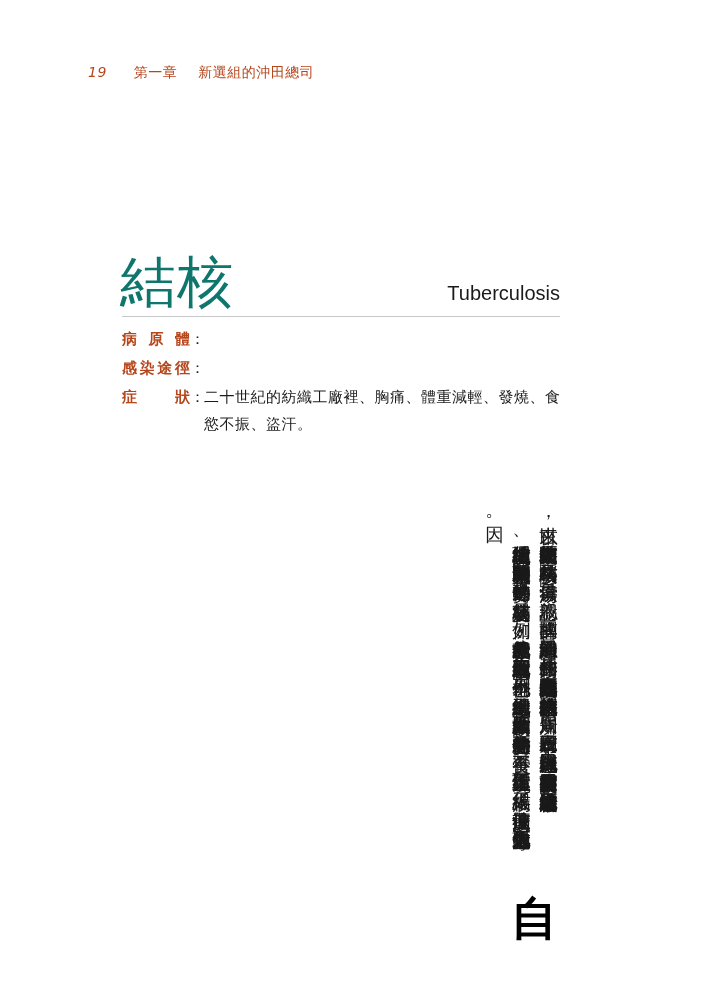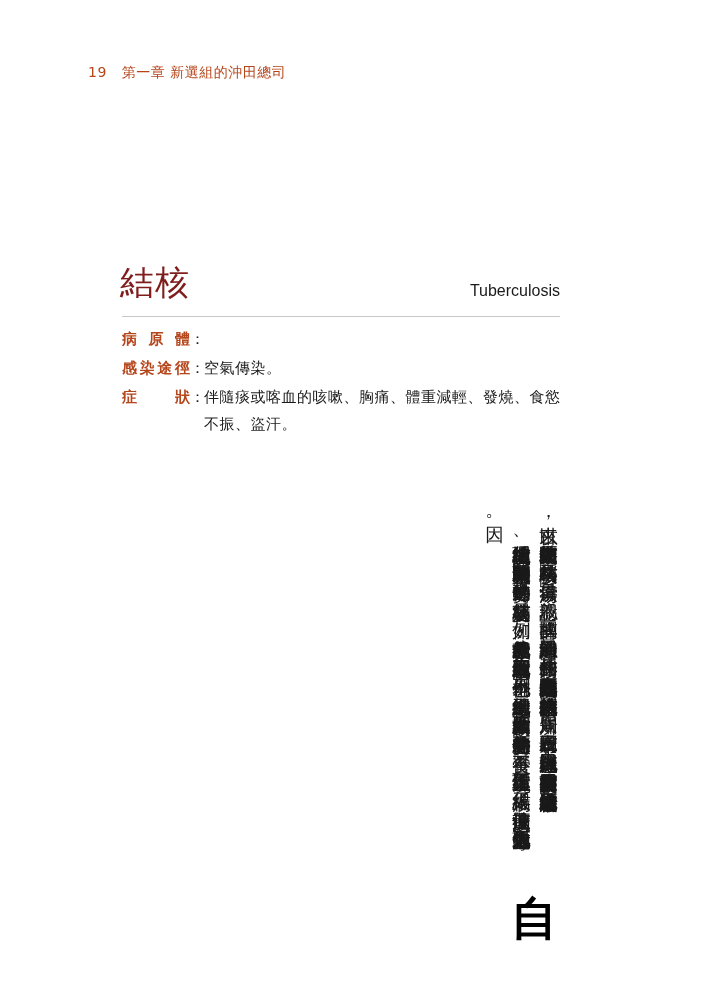--- a/index.html
+++ b/index.html
@@ -18,39 +18,41 @@
     .running-header {
       position: absolute;
       left: 88px;
       top: 64px;
       font-size: 14px;
       color: #b5451b;
       letter-spacing: 0.5px;
       white-space: nowrap;
     }
     .running-header .page-num {
-      margin-right: 10px;
+      margin-right: 22px;
+      font-style: italic;
     }
     .running-header .chapter {
+      margin-right: 16px;
     }
     .entry-title {
       position: absolute;
       left: 120px;
       top: 254px;
-      font-size: 34px;
+      font-size: 56px;
       line-height: 56px;
-      color: #7f1d1d;
+      color: #0f766e;
       letter-spacing: 1px;
     }
     .entry-english {
       position: absolute;
       right: 145px;
       top: 282px;
       font-family: "Liberation Sans", sans-serif;
-      font-size: 16px;
+      font-size: 20px;
       color: #1a1a1a;
     }
     .title-divider {
       position: absolute;
       left: 122px;
       top: 316px;
       width: 438px;
       height: 1px;
       background: #c8c8c8;
     }
@@ -141,28 +143,27 @@
     <div class="fact-colon">：</div>
   </div>
   <div class="fact-row">
     <div class="fact-label">
       <span>感</span>
       <span>染</span>
       <span>途</span>
       <span>徑</span>
     </div>
     <div class="fact-colon">：</div>
-    <div class="fact-value">空氣傳染。</div>
   </div>
   <div class="fact-row">
     <div class="fact-label">
       <span>症</span>
       <span>狀</span>
     </div>
     <div class="fact-colon">：</div>
-    <div class="fact-value">伴隨痰或喀血的咳嗽、胸痛、體重減輕、發燒、食慾不振、盜汗。</div>
+    <div class="fact-value">二十世紀的紡織工廠裡、胸痛、體重減輕、發燒、食慾不振、盜汗。</div>
   </div>
 </div>
 
 <div class="body-text">
   <p class="para"><span class="drop-cap">自</span><span>古以來，結核病便伴隨在人類的歷史中。結核又稱為「勞咳」、「骨瘍（骨潰瘍）」。一般認為，三國的曹操、新選組的沖田總司、長州的高杉晉作、陸奧宗光等歷史有名人物的死因是結核病。結核也折磨國內外的藝術家。眾所周知，在日本有正岡子規、樋口一葉等人也因此歸天。有為數眾多的藝術家是貧困度日，這也是影響治療結核病的原因。</span></p>
   <p class="para indent">結核病的流行與生活環境、勞動環境等因素緊密相關。過苛的勞動條件下，結核病容易蔓延。例如，十八世紀產業革命後的倫敦，五個人中就有一人因結核病死亡。日本也不例外，二十世紀的紡織工廠裡，多數的女工因結核病倒下。惡劣的勞動條件和衛生條件、營養不良，工人在集體生活環境下，一人得了結核病，便使疫病迅速擴散，這也是導致眾多人死亡的原因。</p>
 </div>
 
 </body></html>

